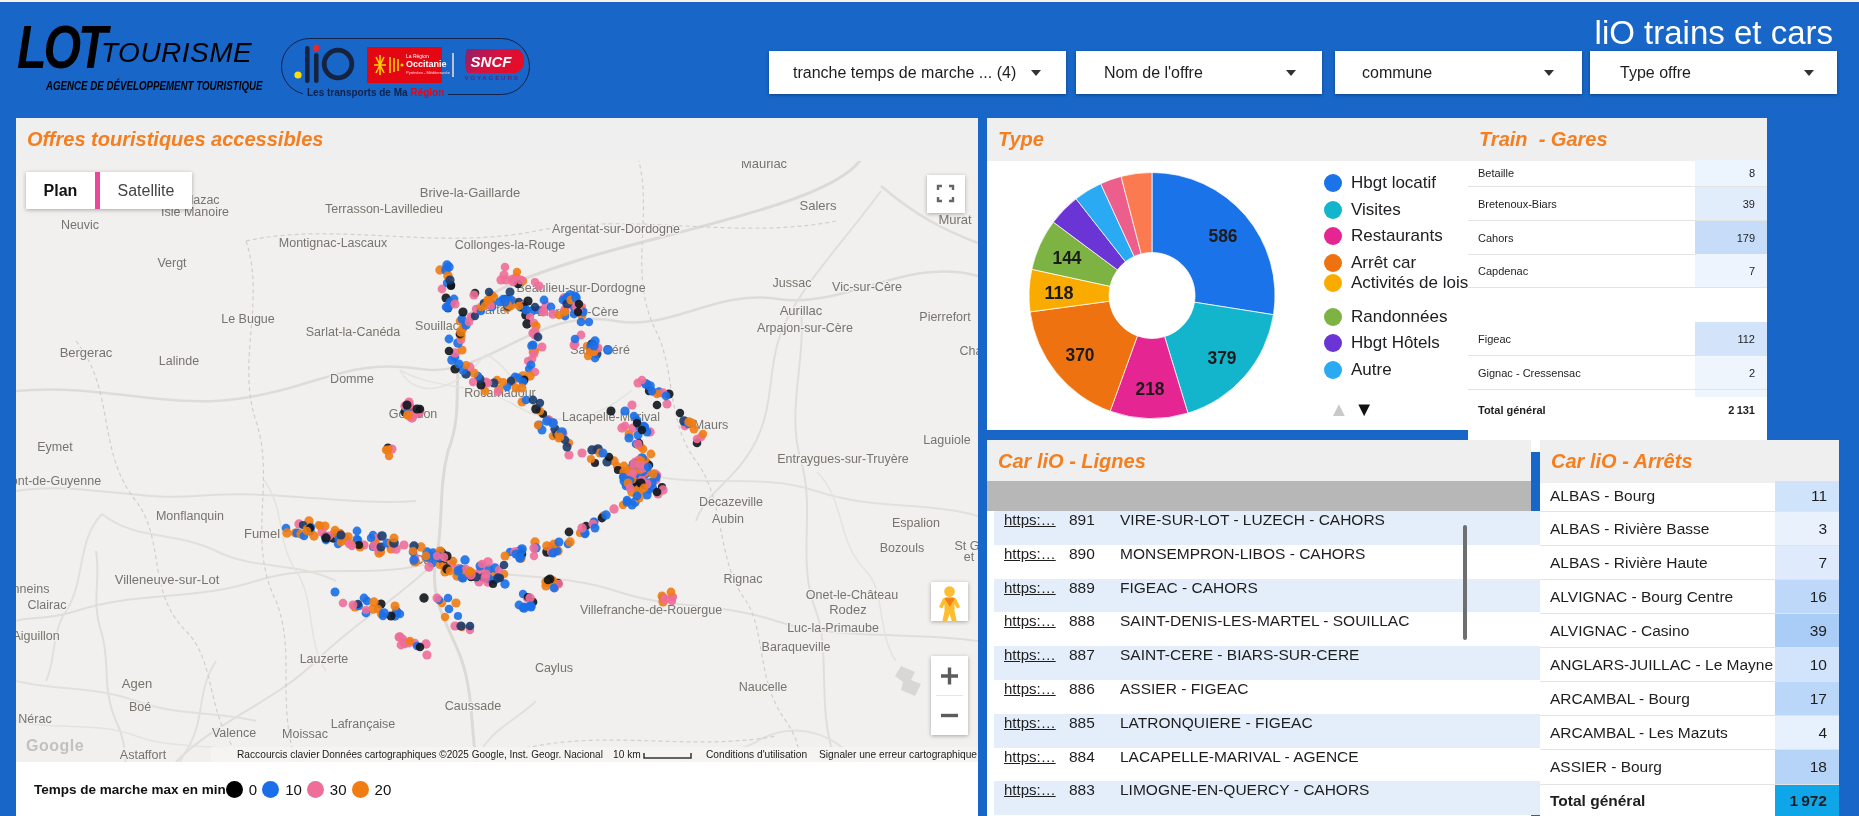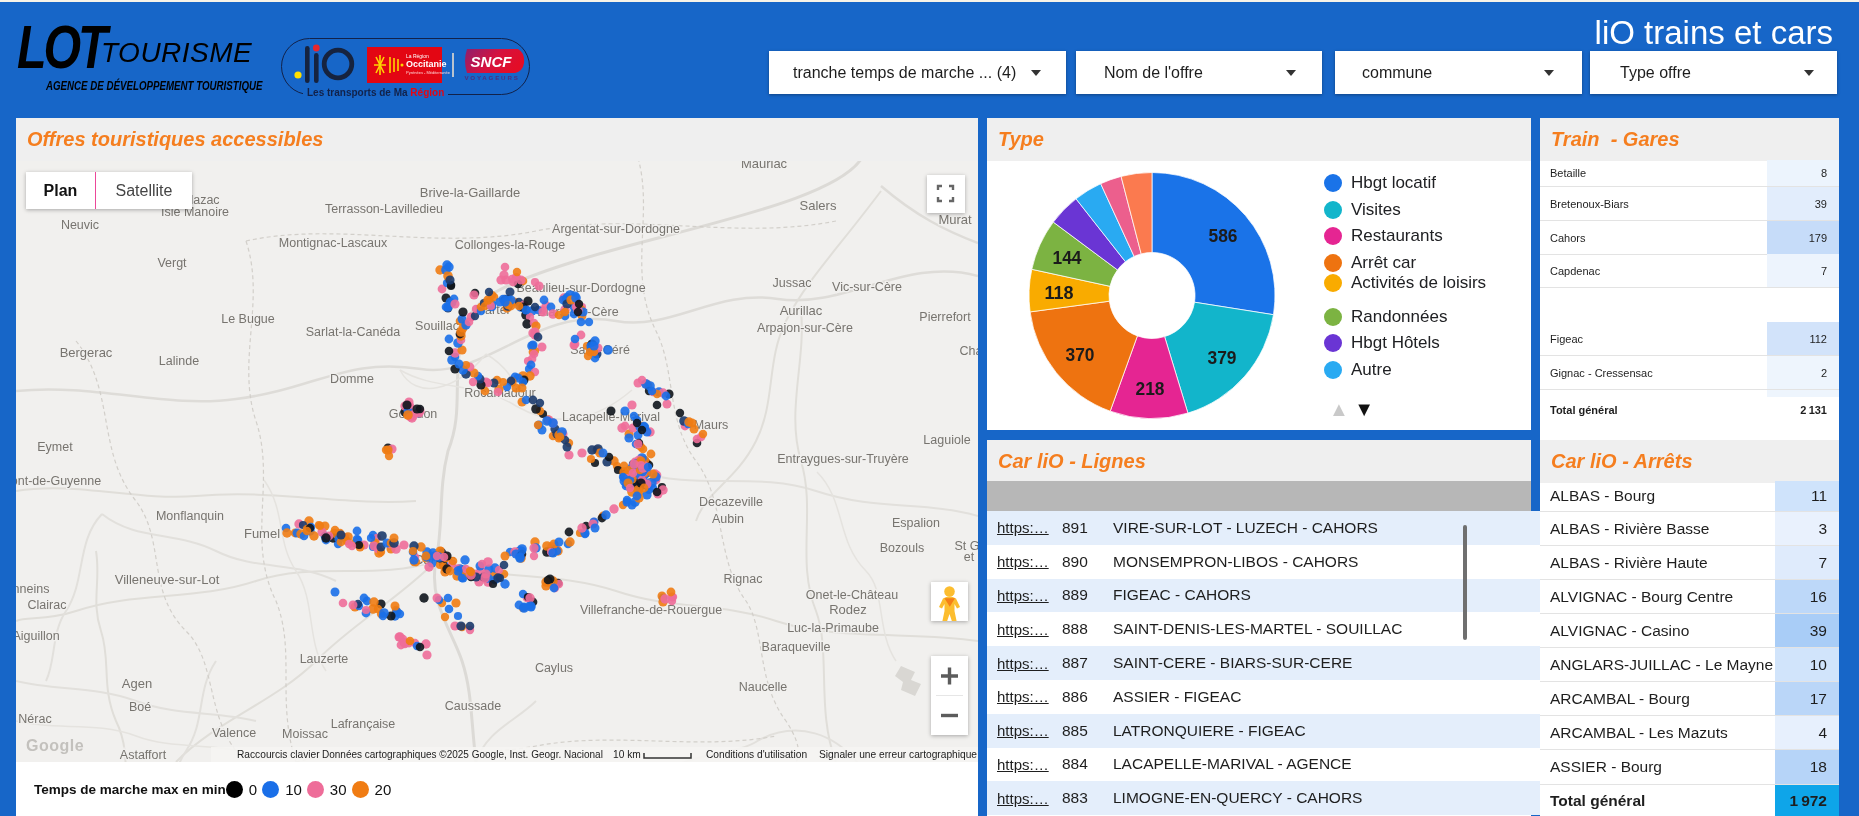--- a/index.html
+++ b/index.html
@@ -19,43 +19,43 @@
 #htitle{position:absolute;right:26px;top:14px;color:#fff;font-size:33px}
 
 #mappanel{left:16px;top:118px;width:962px;height:698px}
 #maplegend{position:absolute;left:18px;top:657px;height:28px;display:flex;align-items:center;font-size:15px;color:#111}
 #maplegend b{font-size:13.5px;}
 .mdot{width:17px;height:17px;border-radius:50%;display:inline-block;margin-right:6px}
 .mlab{margin-right:5px}
 .gbtn{position:absolute;background:#fff;box-shadow:0 1px 4px rgba(0,0,0,.3);color:#111}
 #planbtn{left:10px;top:54px;width:166px;height:37px;font-size:16px;display:flex}
 #planbtn .b1{width:69px;text-align:center;line-height:37px;font-weight:bold}
-#planbtn .b2{width:97px;text-align:center;line-height:37px;color:#444;border-left:1px solid #ec4899}
+#planbtn .b2{width:97px;text-align:center;line-height:37px;color:#444;border-left:5px solid #ec4899}
 #fsbtn{left:911px;top:57px;width:38px;height:38px}
 #pegman{left:915px;top:464px;width:37px;height:39px}
 #zoombtn{left:915px;top:538px;width:37px;height:79px}
 
 
 
 #typepanel{left:987px;top:118px;width:544px;height:312px}
 .litem{position:absolute;left:337px;height:22px;display:flex;align-items:center;font-size:17px;color:#202124}
 .ldot{width:18px;height:18px;border-radius:50%;margin-right:9px;flex:none}
 #arrows{position:absolute;left:342px;top:280px;font-size:20px;color:#111}
 #arrows .up{color:#c9c9c9}
 
-#trainpanel{left:1540px;top:118px;width:299px;height:334px}
+#trainpanel{left:1468px;top:118px;width:299px;height:334px}
 .trow,.ttot{position:absolute;left:0;width:299px;display:flex;border-bottom:1px solid #e3e3e3;font-size:11px;color:#1e1e1e}
 .ttot{border-bottom:none;font-weight:bold}
 .tname{flex:1;padding-left:10px;align-self:center}
 .tval{width:72px;text-align:right;padding-right:12px;align-self:stretch;display:flex;align-items:center;justify-content:flex-end}
 .ttot .tval{background:#fff}
 
 #ligpanel{left:987px;top:440px;width:544px;height:376px}
 #ligpanel .ghead{position:absolute;left:0;top:41px;width:544px;height:30px;background:#b7b7b7}
-.lrow{position:absolute;left:0;width:632px;height:33.8px;display:flex;align-items:center;font-size:15.5px;color:#1e1e1e}
+.lrow{position:absolute;left:7px;width:632px;height:33.8px;display:flex;align-items:flex-start;font-size:15.5px;color:#1e1e1e}
 .llink{width:75px;padding-left:10px;color:#1f1f1f;text-decoration:underline;font-size:15px}
 .lnum{width:51px}
 .lname{flex:1}
 .lval{width:60px;text-align:right;padding-right:1px}
 #lscroll{position:absolute;left:476px;top:85px;width:4px;height:115px;background:#6f6f6f;border-radius:2px}
 
 #arrpanel{left:1540px;top:440px;width:299px;height:376px}
 .arow,.atot{position:absolute;left:0;width:299px;display:flex;border-bottom:1px solid #e3e3e3;font-size:15.5px;color:#1e1e1e}
 .atot{border-bottom:none;font-weight:bold}
 .aname{flex:1;padding-left:10px;align-self:center}

